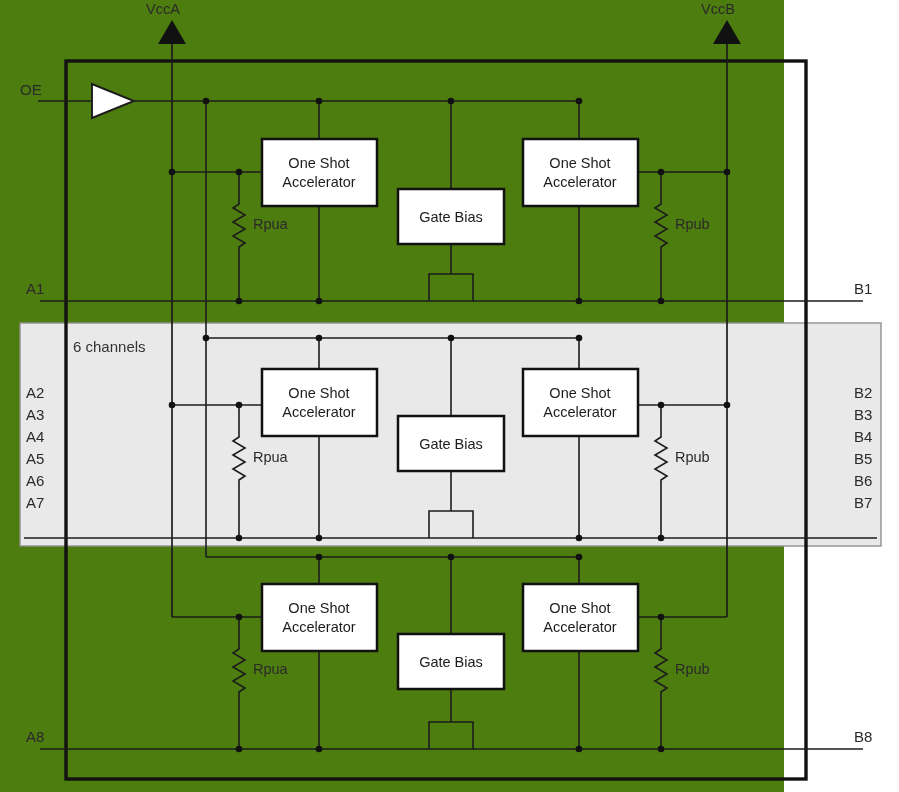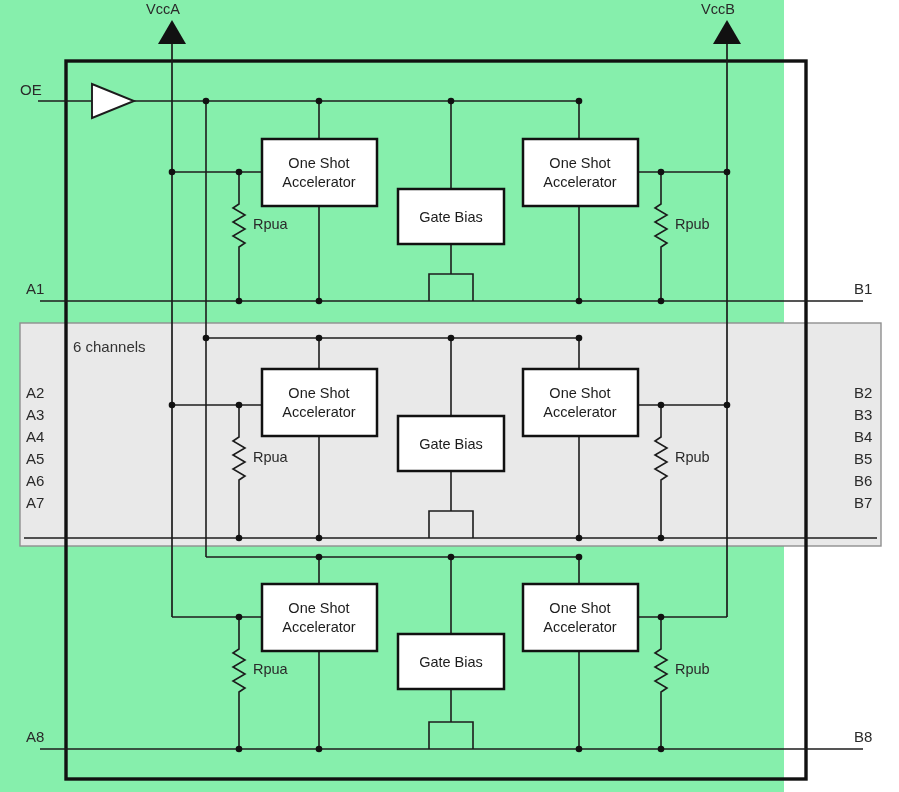--- a/index.html
+++ b/index.html
@@ -4,21 +4,21 @@
 <style>
   html, body {
     margin: 0;
     padding: 0;
     background: #ffffff;
   }
   .stage {
     position: relative;
     width: 784px;
     height: 792px;
-    background: #86efac;
+    background: #4d7c0f;
     font-family: "Liberation Sans", sans-serif;
   }
   svg { display: block; }
 
   .wire   { stroke: #1c1c1c; stroke-width: 1.6; fill: none; }
   .rail   { stroke: #1c1c1c; stroke-width: 1.7; fill: none; }
   .chip   { fill: none; stroke: #111111; stroke-width: 3.4; }
   .hlbox  { fill: #e9e9e9; stroke: #8f8f8f; stroke-width: 1.4; }
   .blk    { fill: #ffffff; stroke: #111111; stroke-width: 2.5; }
   .buf    { fill: #ffffff; stroke: #1c1c1c; stroke-width: 1.9; }

